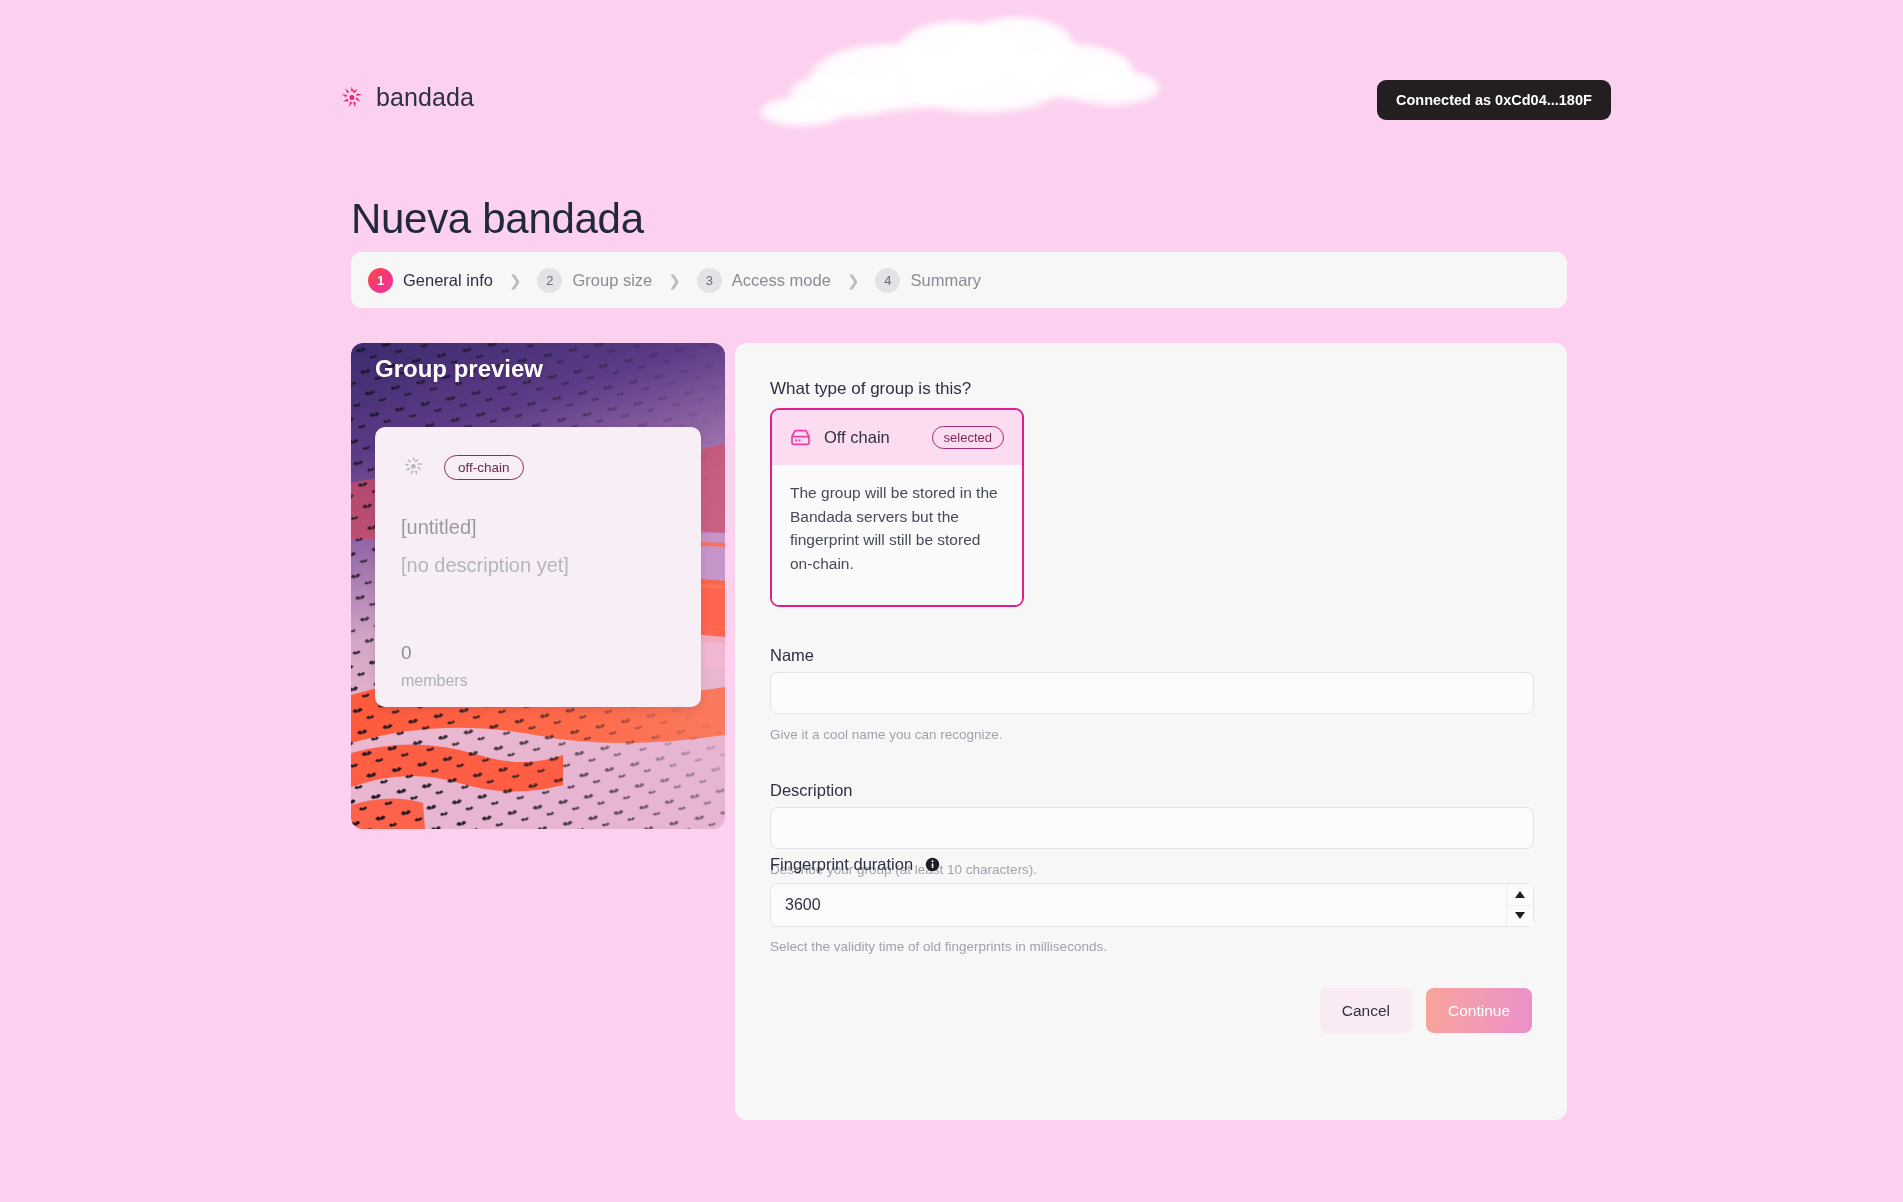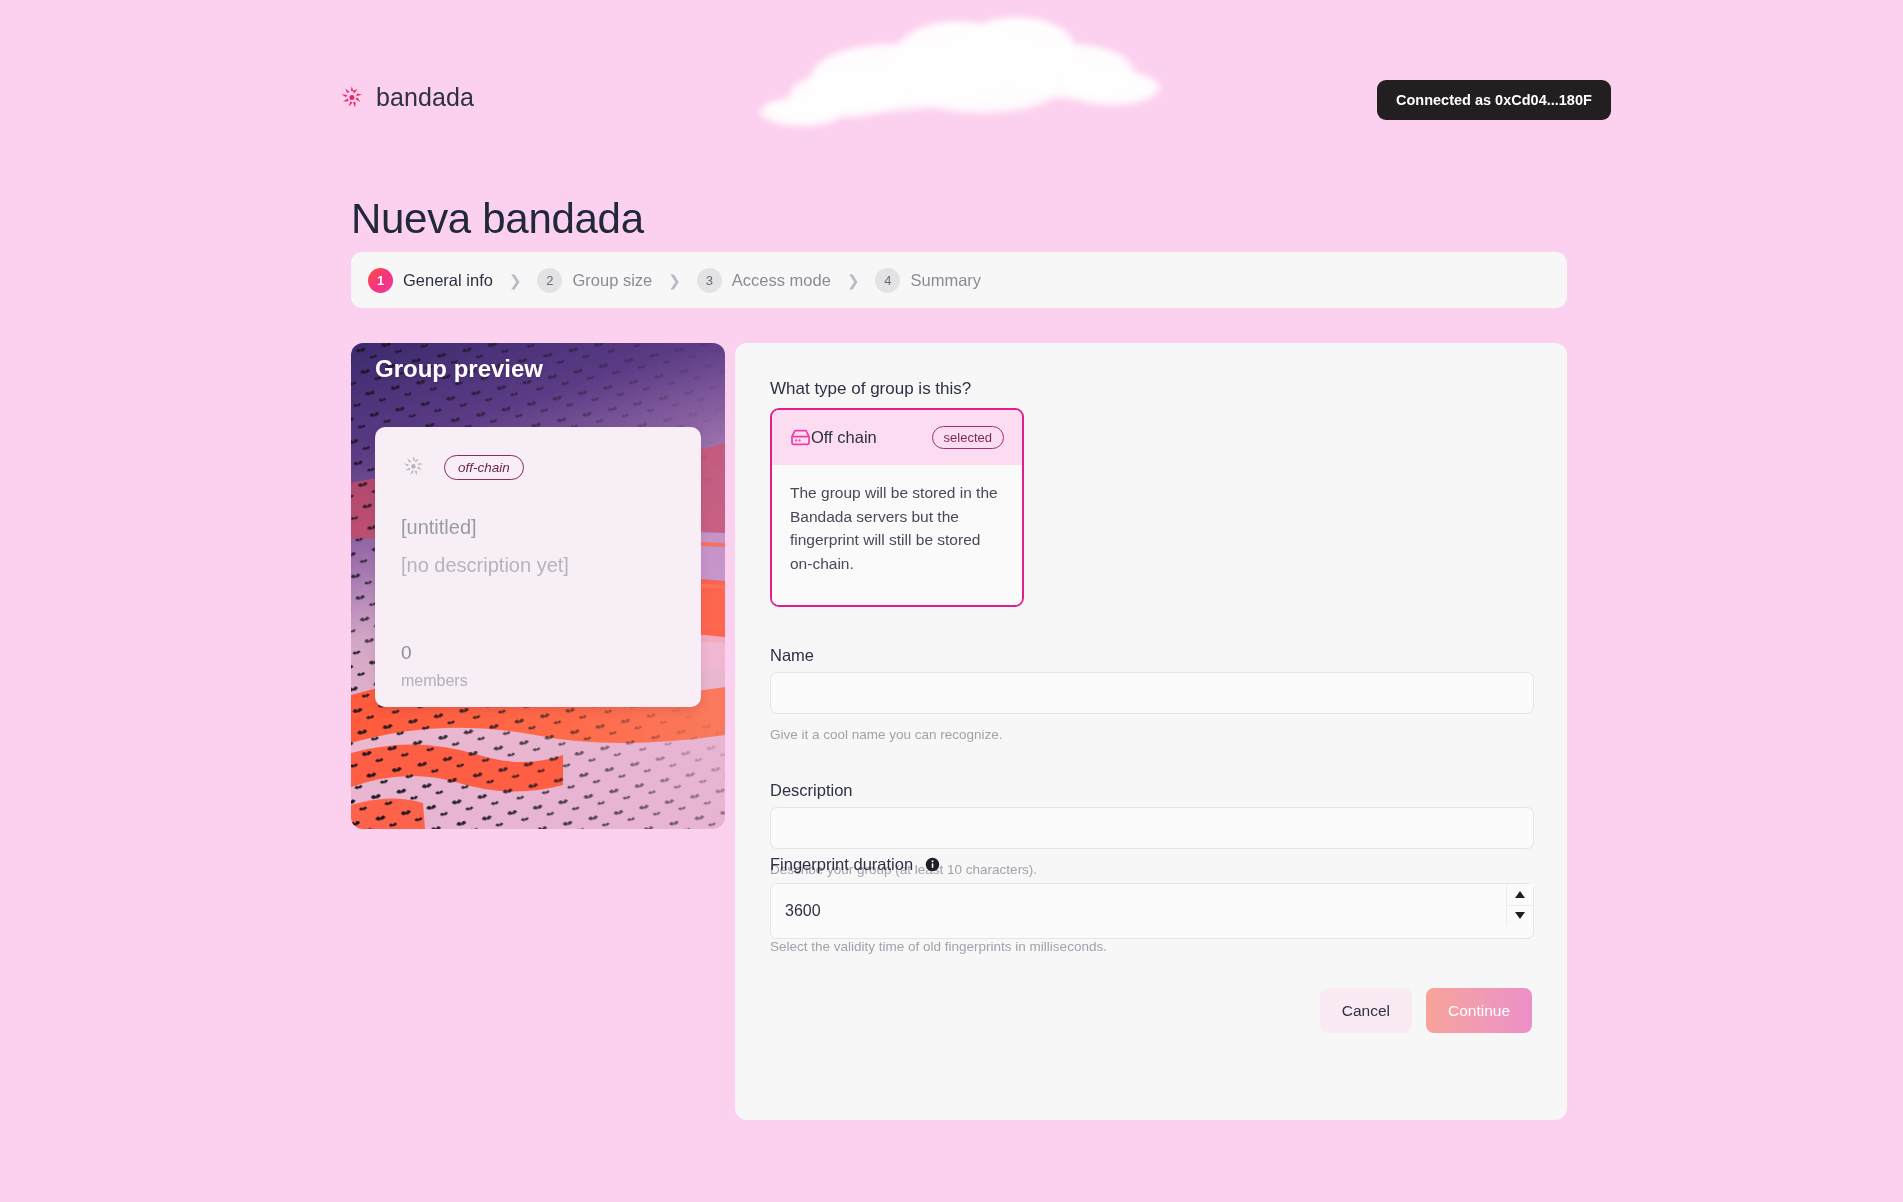--- a/index.html
+++ b/index.html
@@ -63,39 +63,39 @@
   }
   .preview-inner{
     position:absolute;left:24px;top:84px;width:326px;height:280px;
     background:#f7eff5;border-radius:10px;z-index:5;
     box-shadow:0 3px 10px rgba(80,30,70,.13);
   }
   .pi-top{position:absolute;left:26px;top:28px;display:flex;align-items:center;gap:17px;}
   .pi-bird{width:26px;height:24px;display:block;}
   .pill-offchain{
     border:1.4px solid #8d2a63;color:#6e2550;border-radius:999px;
-    font-size:13.5px;padding:4.5px 13px;line-height:1;font-style:italic;
+    font-size:13.5px;padding:4.5px 13px;line-height:1;
   }
   .pi-name{position:absolute;left:26px;top:89px;font-size:20px;color:#9a9aa2;}
   .pi-desc{position:absolute;left:26px;top:127px;font-size:20px;color:#b4b4bb;}
   .pi-count{position:absolute;left:26px;top:215px;font-size:19px;color:#8d8d96;}
   .pi-members{position:absolute;left:26px;top:245px;font-size:16px;color:#b0b0b8;}
 
   
   .form-panel{
     position:absolute;left:735px;top:343px;width:832px;height:777px;
     background:#f7f7f8;border-radius:12px;
   }
   .q-label{position:absolute;left:35px;top:36px;font-size:17px;color:#2d3142;}
   .type-row{position:absolute;left:35px;top:65px;display:flex;gap:13px;}
 
   .type-card{width:250px;border-radius:9px;overflow:hidden;background:#fafafa;}
   .type-card.sel{border:2px solid #e01f8f;}
   .type-card.unsel{border:1px solid #e2e2e6;}
-  .tc-head{display:flex;align-items:center;padding:16px 18px;}
+  .tc-head{display:flex;align-items:center;padding:16px 18px;gap:13px;}
   .type-card.sel .tc-head{background:#fcdcf0;}
   .type-card.unsel .tc-head{background:#f4eef2;}
   .tc-icon{width:21px;height:21px;flex:0 0 auto;display:block;}
   .tc-title{font-size:16.5px;color:#2d3142;}
   .badge-selected{
     margin-left:auto;border:1.3px solid #a42c72;color:#7d2a59;
     border-radius:999px;font-size:13px;padding:4px 11px;line-height:1;
   }
   .tc-body{padding:16px 18px 24px 18px;font-size:15.5px;line-height:1.52;color:#474a58;min-height:140px;box-sizing:border-box;}
   .type-card.sel .tc-body{background:#fafafa;}
@@ -106,21 +106,21 @@
     background:#fbfbfc;border:1px solid #e4e4e9;border-radius:7px;
     box-sizing:border-box;font-size:16px;color:#2d3142;
     padding:0 14px;font-family:"Liberation Sans", sans-serif;
   }
   .field-hint{position:absolute;left:35px;font-size:13.5px;color:#a2a2ab;}
 
   .info-icon{display:inline-block;vertical-align:-2px;margin-left:7px;}
 
   .num-wrap{position:absolute;left:35px;top:540px;width:764px;height:44px;}
   .num-input{
-    width:100%;height:56px;background:#fbfbfc;border:1px solid #e4e4e9;border-radius:7px;
+    width:100%;height:44px;background:#fbfbfc;border:1px solid #e4e4e9;border-radius:7px;
     box-sizing:border-box;font-size:16px;color:#2d3142;padding:0 14px;
     font-family:"Liberation Sans", sans-serif;
   }
   .num-steppers{position:absolute;right:1px;top:1px;bottom:1px;width:26px;
     display:flex;flex-direction:column;border-left:1px solid #ededf1;}
   .num-btn{flex:1;display:flex;align-items:center;justify-content:center;cursor:pointer;background:#fbfbfc;}
   .num-btn:first-child{border-bottom:1px solid #ededf1;}
   .caret{width:0;height:0;border-left:5px solid transparent;border-right:5px solid transparent;}
   .caret.up{border-bottom:7px solid #1e1e24;}
   .caret.down{border-top:7px solid #1e1e24;}

